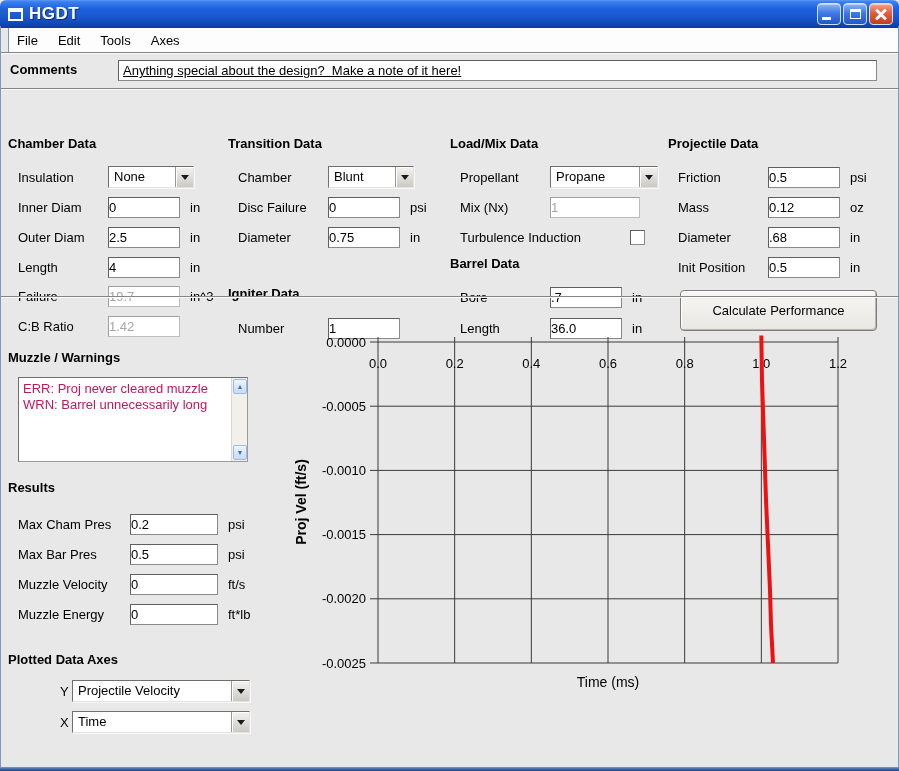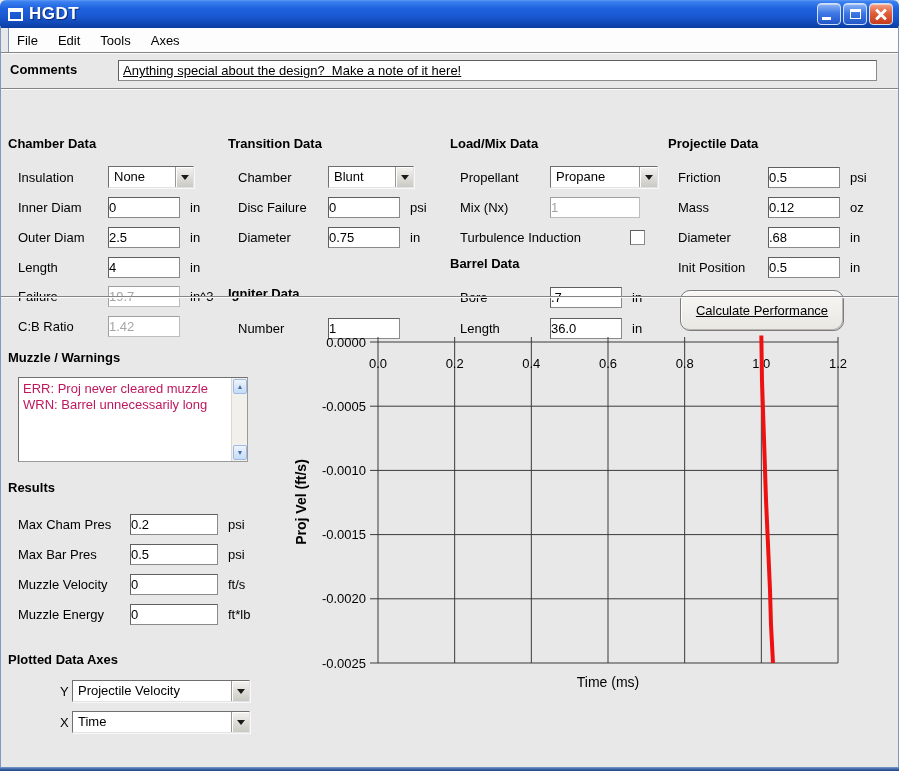--- a/index.html
+++ b/index.html
@@ -68,26 +68,25 @@
     width:18px; flex:0 0 18px; display:flex; align-items:center; justify-content:center;
     background:linear-gradient(180deg,#f4f3f0,#cbc9c3); border-left:1px solid #9a9894;
     box-shadow:inset 1px 1px 0 #fff; cursor:pointer;
   }
   .tri { width:0; height:0; border:4px solid transparent; border-top:5px solid #1a1a1a; margin-top:5px; }
   .chk {
     appearance:none; -webkit-appearance:none; width:15px; height:15px; background:#fff;
     border:1px solid #8a8a8a; border-top-color:#5f5f5f; border-left-color:#5f5f5f; cursor:pointer;
   }
   .calc-btn {
-    position:absolute; left:12px; top:154px; width:164px; height:41px;
+    position:absolute; left:12px; top:154px; width:197px; height:41px;
     font:13px "Liberation Sans",sans-serif; color:#000; cursor:pointer;
     background:linear-gradient(180deg,#f8f7f5,#e9e7e2);
-    border:1px solid #7c7c7c; border-radius:10px;
+    border:1px solid #7c7c7c; border-radius:4px;
     box-shadow:inset 1px 1px 0 #fff, inset -1px -1px 0 #b9b6b0;
-    text-decoration:underline;
   }
   
   .errbox {
     position:absolute; left:10px; top:27px; width:230px; height:85px; background:#fff;
     border:1px solid #9a9a9a; border-top-color:#6f6f6f; border-left-color:#6f6f6f;
   }
   .errlines { position:absolute; left:4px; top:3px; right:20px; color:#be185d; line-height:16px; }
   .sb { position:absolute; right:0; top:0; bottom:0; width:16px; background:#f2f0ea; border-left:1px solid #d9d7d0; }
   .sb-btn {
     position:absolute; left:1px; width:14px; height:15px; border-radius:2px;

